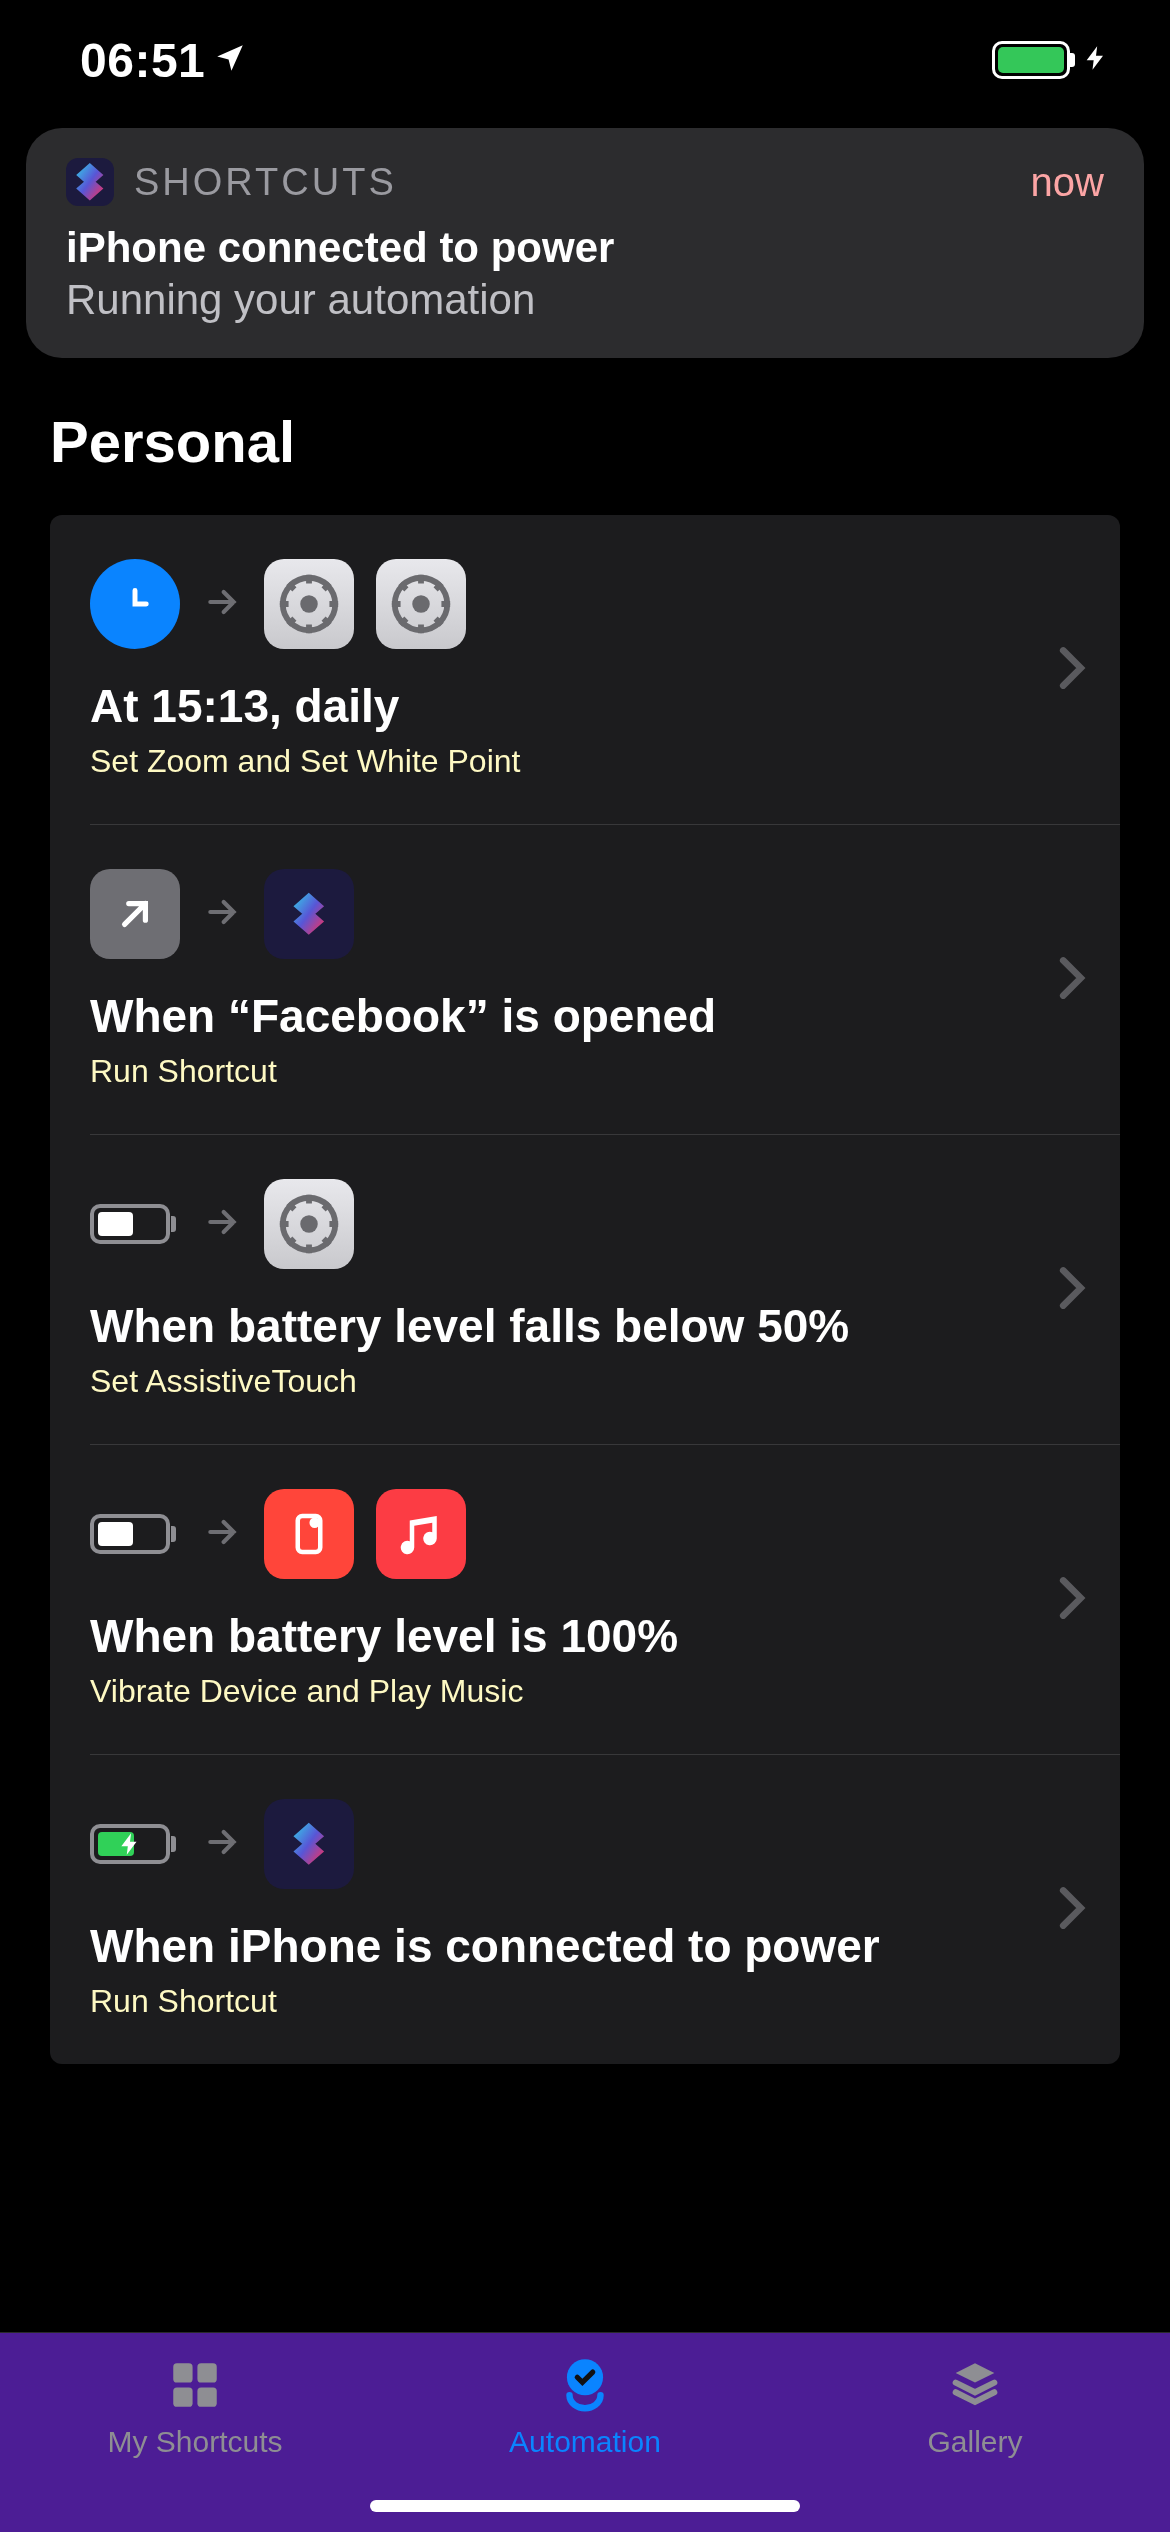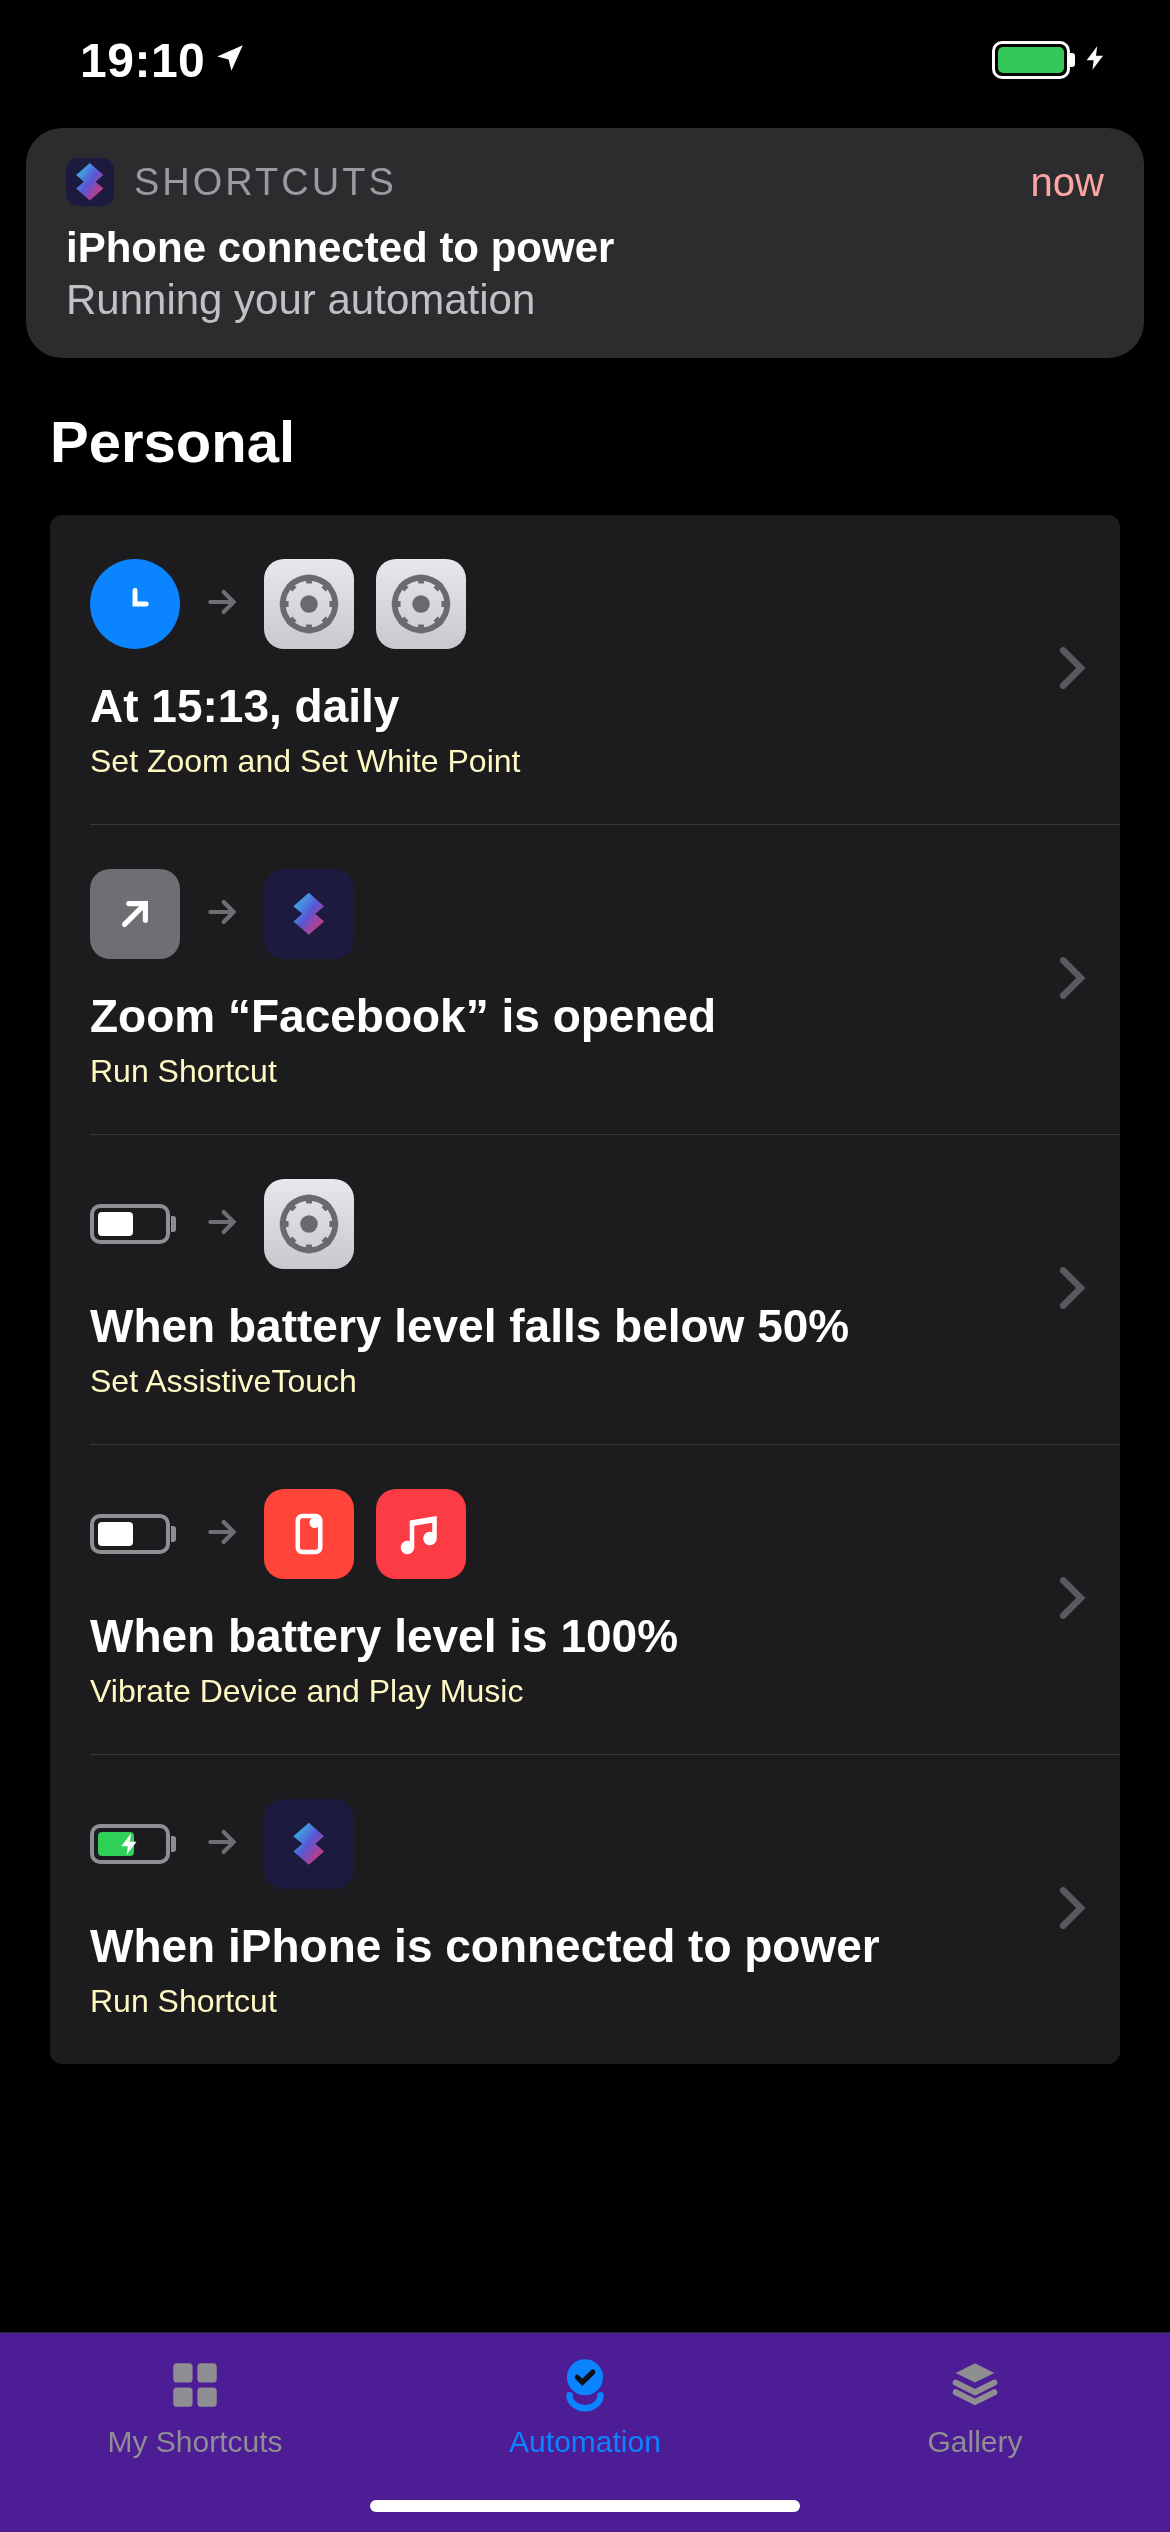--- a/index.html
+++ b/index.html
@@ -146,21 +146,21 @@
   }
 
   .gear-svg { width: 70px; height: 70px; }
   .shortcuts-svg { width: 54px; height: 54px; }
 </style>
 </head>
 <body>
 
 <div class="status-bar">
   <div class="status-left">
-    <span class="status-time">19:10</span>
+    <span class="status-time">06:51</span>
     <span>
       <svg width="34" height="34" viewBox="0 0 24 24" fill="#fff">
           <path d="M3 11l18-8-8 18-2-8-8-2z"></path>
         </svg>
     </span>
   </div>
   <div class="status-right">
     <div class="battery-shell">
       <div class="battery-fill"></div>
     </div>
@@ -247,21 +247,21 @@
         <svg viewBox="0 0 24 24" fill="none" stroke="#6e6e73" stroke-width="2.5" stroke-linecap="round">
             <path d="M5 12h14M13 6l6 6-6 6"></path>
           </svg>
       </span>
       <div class="action-icon bg-shortcuts">
         <svg class="shortcuts-svg" viewBox="0 0 48 48">
           <path d="M24 4 L40 18 L24 32 L8 18 Z M24 20 L40 34 L24 48 L8 34 Z" fill="url(#sg1)" transform="scale(0.85) translate(4,2)"></path>
         </svg>
       </div>
     </div>
-    <div class="row-title">Zoom “Facebook” is opened</div>
+    <div class="row-title">When “Facebook” is opened</div>
     <div class="row-sub">Run Shortcut</div>
     <span class="chevron">
       <svg viewBox="0 0 12 20" fill="none" stroke="#5a5a5e" stroke-width="3" stroke-linecap="round">
           <path d="M2 2l8 8-8 8"></path>
         </svg>
     </span>
   </div>
 
   <div class="row">
     <div class="row-icons">

